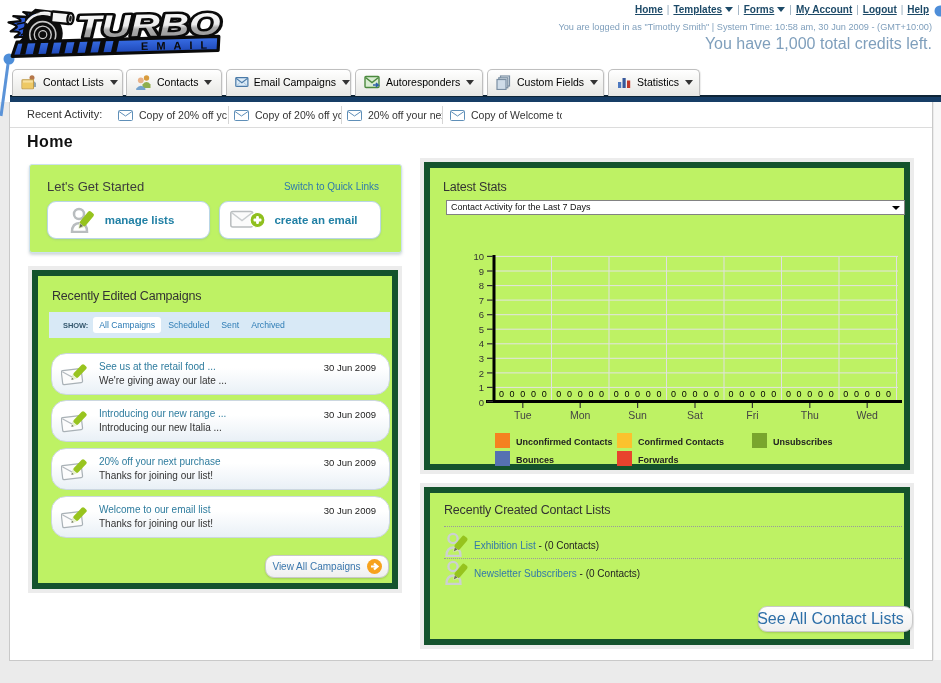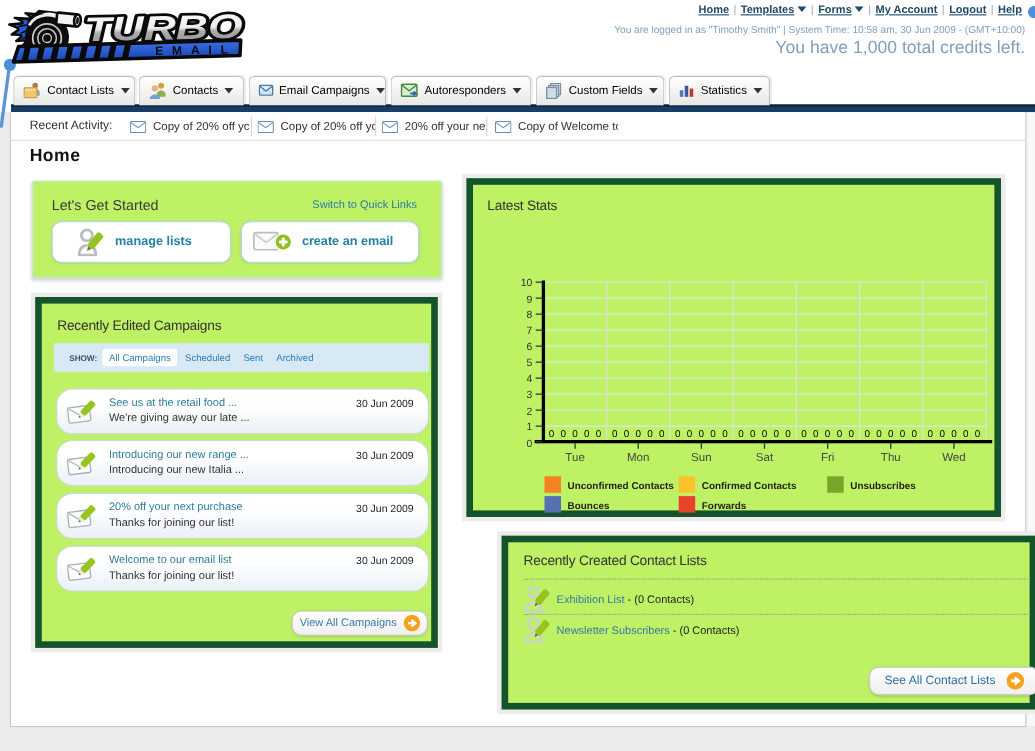--- a/index.html
+++ b/index.html
@@ -298,20 +298,21 @@
     View All Campaigns
     <svg width="15" height="15" viewBox="0 0 15 15" style="margin-left:6px;">
         <circle cx="7.5" cy="7.5" r="7.5" fill="#f7a21d"></circle>
         <path d="M4 7.5 L9.5 7.5 M7 4.5 L10.5 7.5 L7 10.5" stroke="#fff" stroke-width="2.2" fill="none"></path>
       </svg>
   </div>
 </div>
 
 <div class="panel abs" style="left:424px; top:162px; width:486px; height:308px;">
   <div class="ptitle" style="left:13px; top:12px;">Latest Stats</div>
+  <div id="dropdown">Contact Activity for the Last 7 Days<span class="arr"></span></div>
   <svg class="abs" style="left:0; top:78px;" width="486" height="230" viewBox="0 0 486 230">
 
     <g stroke="#e3e3e3" stroke-width="1">
       <line x1="64" y1="10.4" x2="468" y2="10.4"></line>
         <line x1="64" y1="25.0" x2="468" y2="25.0"></line>
       <line x1="64" y1="39.6" x2="468" y2="39.6"></line>
         <line x1="64" y1="54.1" x2="468" y2="54.1"></line>
       <line x1="64" y1="68.7" x2="468" y2="68.7"></line>
         <line x1="64" y1="83.2" x2="468" y2="83.2"></line>
       <line x1="64" y1="97.8" x2="468" y2="97.8"></line>
@@ -404,21 +405,21 @@
       <rect x="322" y="187" width="15" height="15" fill="#79A52D"></rect>
         <text x="343" y="198.5">Unsubscribes</text>
       <rect x="65" y="205" width="15" height="15" fill="#5571B2"></rect>
         <text x="86" y="216.5">Bounces</text>
       <rect x="187" y="205" width="15" height="15" fill="#E8432D"></rect>
         <text x="208" y="216.5">Forwards</text>
     </g>
   </svg>
 </div>
 
-<div class="panel abs" style="left:424px; top:487px; width:486px; height:158px;margin-left:32px;">
+<div class="panel abs" style="left:424px; top:487px; width:486px; height:158px;">
   <div class="ptitle" style="left:14px; top:10px;">Recently Created Contact Lists</div>
   <div class="dotline" style="top:33px;"></div>
   <svg width="27" height="25" viewBox="0 0 27 25" style="position:absolute;left:14px;top:39px;">
     <circle cx="9" cy="6.5" r="4.6" fill="none" stroke="#ccd0d2" stroke-width="2.3"></circle>
     <path d="M2.5 24 q0 -8.5 7.5 -8.5 q6.5 0 6.5 8.5 Z" fill="none" stroke="#ccd0d2" stroke-width="2.3"></path>
     <g transform="rotate(40 15 13)">
         <rect x="11.8" y="2.5" width="6.6" height="15" rx="2" fill="#96c31e"></rect>
         <path d="M11.8 17.5 l6.6 0 l-3.3 4.8 Z" fill="#d9e8b0"></path>
         <path d="M13.4 17.5 l3.3 0 l-1.6 3.8 Z" fill="#6a6f5a"></path>
       </g>
@@ -428,20 +429,20 @@
   <svg width="27" height="25" viewBox="0 0 27 25" style="position:absolute;left:14px;top:67px;">
     <circle cx="9" cy="6.5" r="4.6" fill="none" stroke="#ccd0d2" stroke-width="2.3"></circle>
     <path d="M2.5 24 q0 -8.5 7.5 -8.5 q6.5 0 6.5 8.5 Z" fill="none" stroke="#ccd0d2" stroke-width="2.3"></path>
     <g transform="rotate(40 15 13)">
         <rect x="11.8" y="2.5" width="6.6" height="15" rx="2" fill="#96c31e"></rect>
         <path d="M11.8 17.5 l6.6 0 l-3.3 4.8 Z" fill="#d9e8b0"></path>
         <path d="M13.4 17.5 l3.3 0 l-1.6 3.8 Z" fill="#6a6f5a"></path>
       </g>
   </svg>
   <div class="clitem" style="left:44px; top:75px;"><a href="#">Newsletter Subscribers</a> - (0 Contacts)</div>
-  <div class="pillbtn" style="left:328px; top:113px; width:155px; height:26px; font-size:11px; color:#2d6fa8;">
+  <div class="pillbtn" style="left:328px; top:113px; width:155px; height:26px; font-size:16px; color:#2d6fa8;">
     See All Contact Lists
     <svg width="16" height="16" viewBox="0 0 15 15" style="margin-left:10px;">
         <circle cx="7.5" cy="7.5" r="7.5" fill="#f7a21d"></circle>
         <path d="M4 7.5 L9.5 7.5 M7 4.5 L10.5 7.5 L7 10.5" stroke="#fff" stroke-width="2.2" fill="none"></path>
       </svg>
   </div>
 </div>
 
 </body></html>

